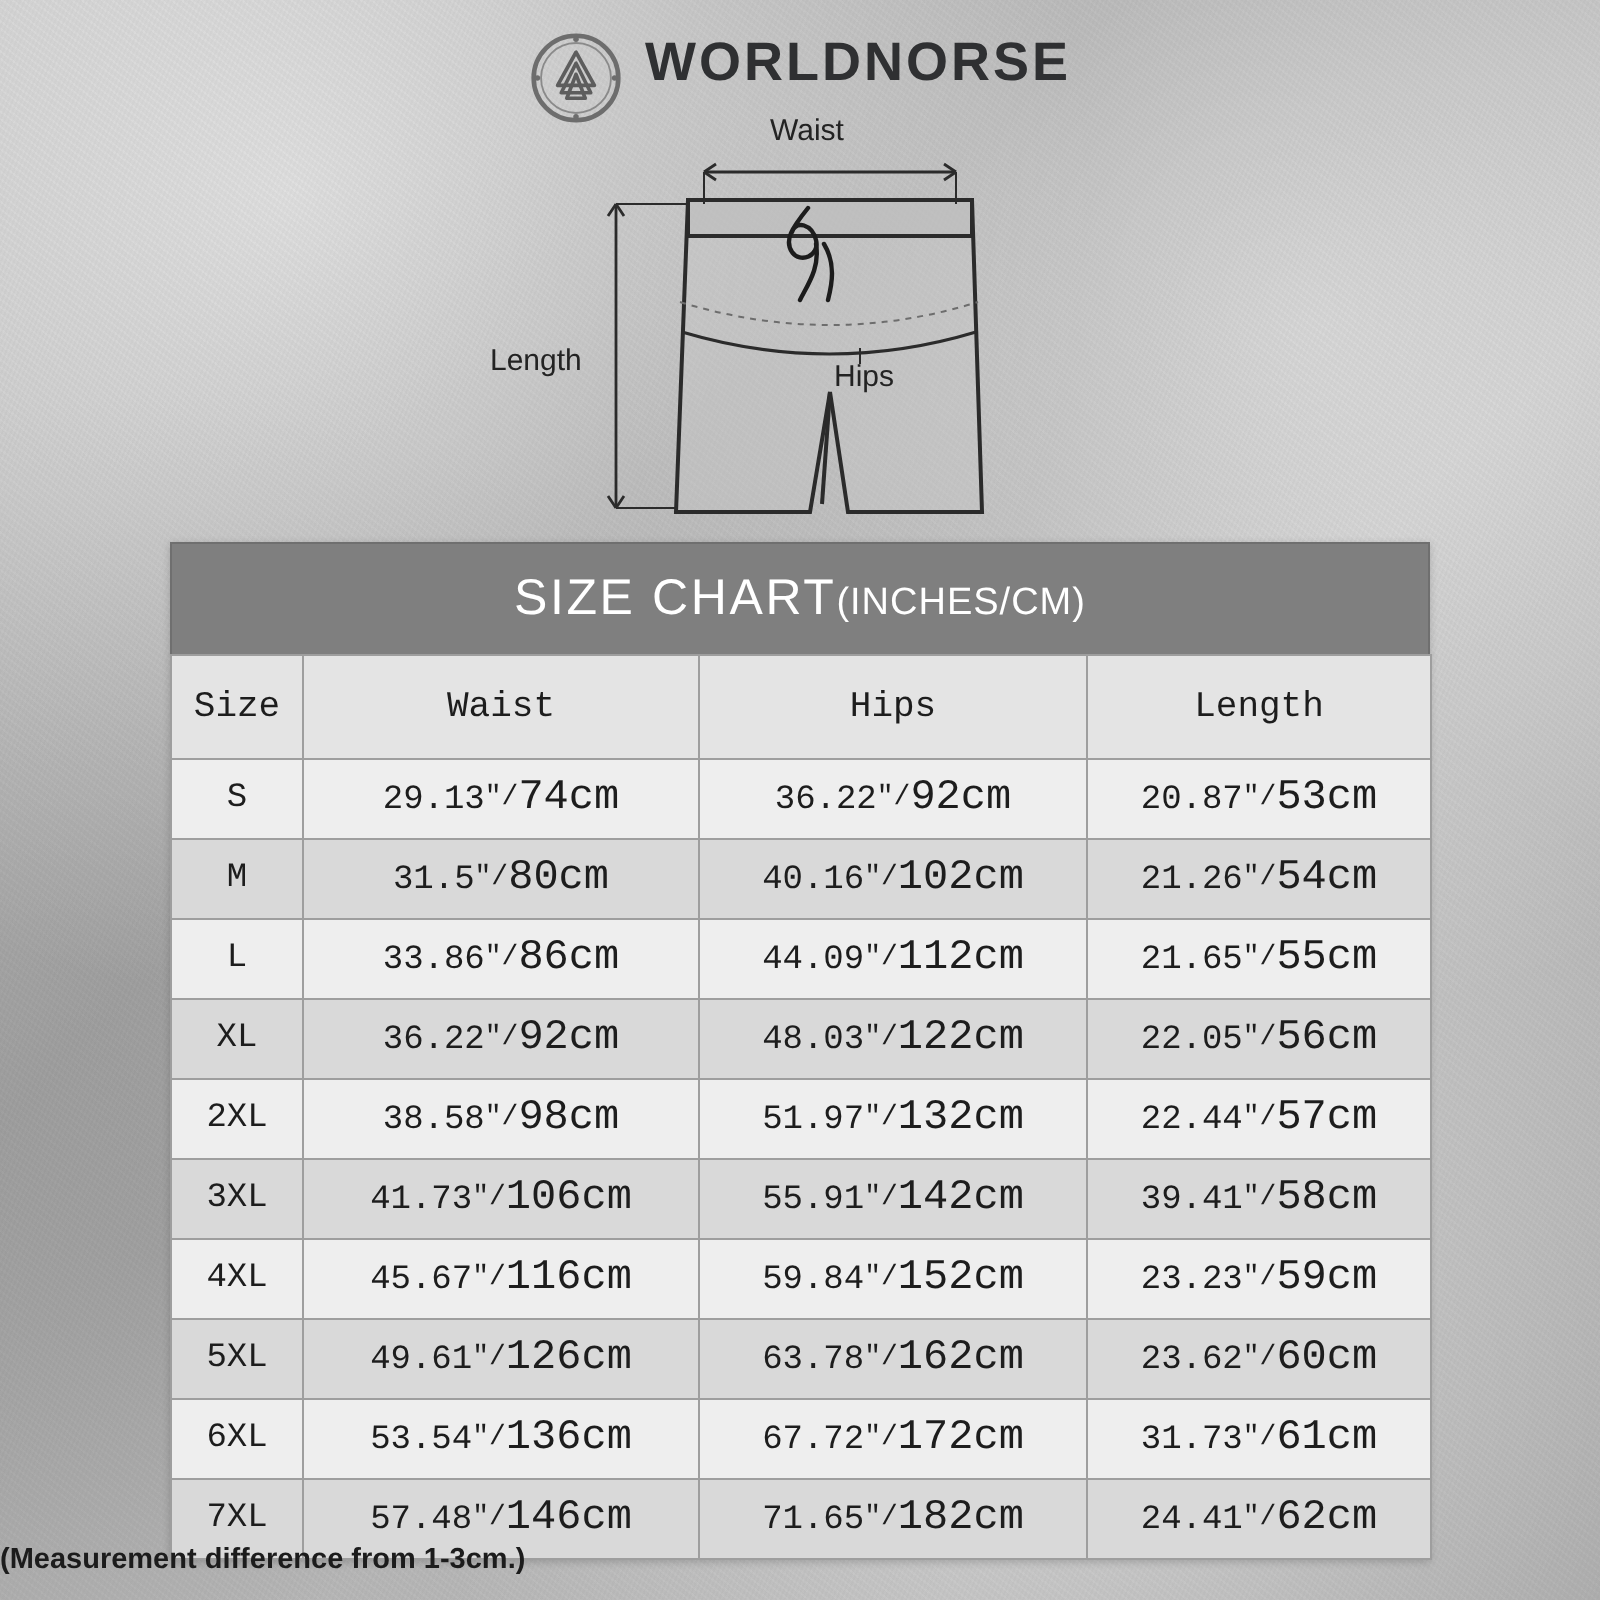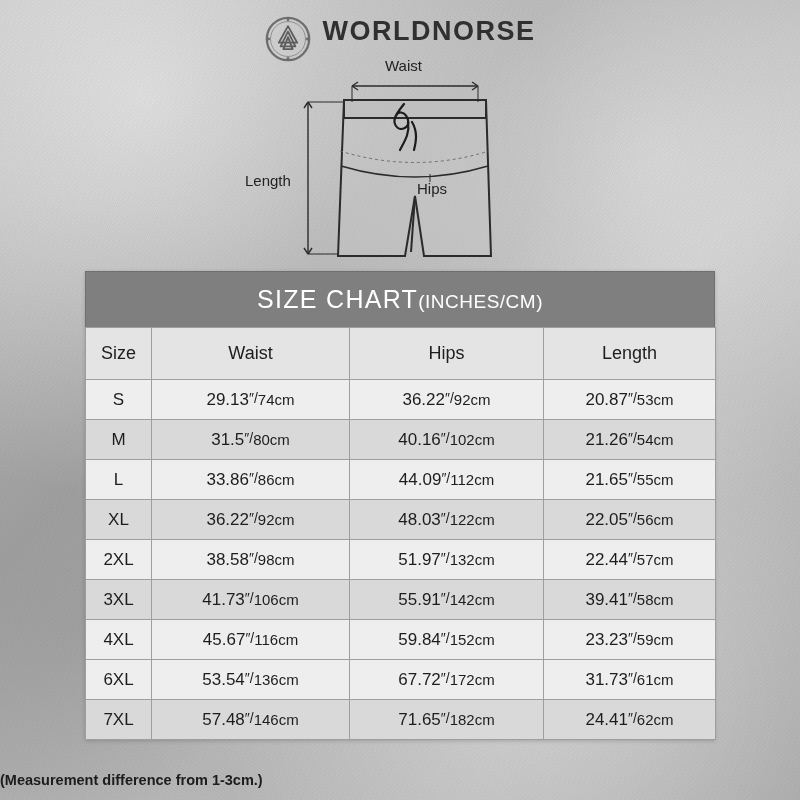--- a/index.html
+++ b/index.html
@@ -102,41 +102,41 @@
     width: 100%;
     border-collapse: collapse;
     background: #e9e9e9;
     table-layout: fixed;
   }
   table.size-table th,
   table.size-table td {
     border: 1px solid #9e9e9e;
     text-align: center;
     color: #1d1d1d;
-    font-family: Liberation Sans, sans-serif;
+    font-family: Liberation Mono, monospace;
   }
   table.size-table th {
     height: 52px;
     font-size: 18px;
     font-weight: normal;
     background: #e4e4e4;
   }
   table.size-table td {
     height: 40px;
     font-size: 17px;
   }
   table.size-table col.c-size { width: 66px; }
   table.size-table col.c-waist { width: 198px; }
   table.size-table col.c-hips { width: 194px; }
   table.size-table col.c-length { width: 172px; }
   tr.row-odd td  { background: #eeeeee; }
   tr.row-even td { background: #d9d9d9; }
   td.size-cell { font-size: 17px; }
   .inch-unit { font-size: 14px; vertical-align: 2px; }
-  .cm-unit { font-size: 15px; }
+  .cm-unit { font-size: 21px; }
 
   .footnote {
     position: absolute;
     left: 0; right: 0;
     top: 772px;
     text-align: left;
     font-size: 14.5px;
     font-weight: bold;
     color: #1c1c1c;
     font-family: "Liberation Sans", sans-serif;
@@ -269,20 +269,26 @@
           <td><span>41.73</span><span class="inch-unit">″/</span><span class="cm-unit">106cm</span></td>
           <td><span>55.91</span><span class="inch-unit">″/</span><span class="cm-unit">142cm</span></td>
           <td><span>39.41</span><span class="inch-unit">″/</span><span class="cm-unit">58cm</span></td>
         </tr>
         <tr class="row-odd">
           <td class="size-cell">4XL</td>
           <td><span>45.67</span><span class="inch-unit">″/</span><span class="cm-unit">116cm</span></td>
           <td><span>59.84</span><span class="inch-unit">″/</span><span class="cm-unit">152cm</span></td>
           <td><span>23.23</span><span class="inch-unit">″/</span><span class="cm-unit">59cm</span></td>
         </tr>
+        <tr class="row-even">
+          <td class="size-cell">5XL</td>
+          <td><span>49.61</span><span class="inch-unit">″/</span><span class="cm-unit">126cm</span></td>
+          <td><span>63.78</span><span class="inch-unit">″/</span><span class="cm-unit">162cm</span></td>
+          <td><span>23.62</span><span class="inch-unit">″/</span><span class="cm-unit">60cm</span></td>
+        </tr>
         <tr class="row-odd">
           <td class="size-cell">6XL</td>
           <td><span>53.54</span><span class="inch-unit">″/</span><span class="cm-unit">136cm</span></td>
           <td><span>67.72</span><span class="inch-unit">″/</span><span class="cm-unit">172cm</span></td>
           <td><span>31.73</span><span class="inch-unit">″/</span><span class="cm-unit">61cm</span></td>
         </tr>
         <tr class="row-even">
           <td class="size-cell">7XL</td>
           <td><span>57.48</span><span class="inch-unit">″/</span><span class="cm-unit">146cm</span></td>
           <td><span>71.65</span><span class="inch-unit">″/</span><span class="cm-unit">182cm</span></td>

